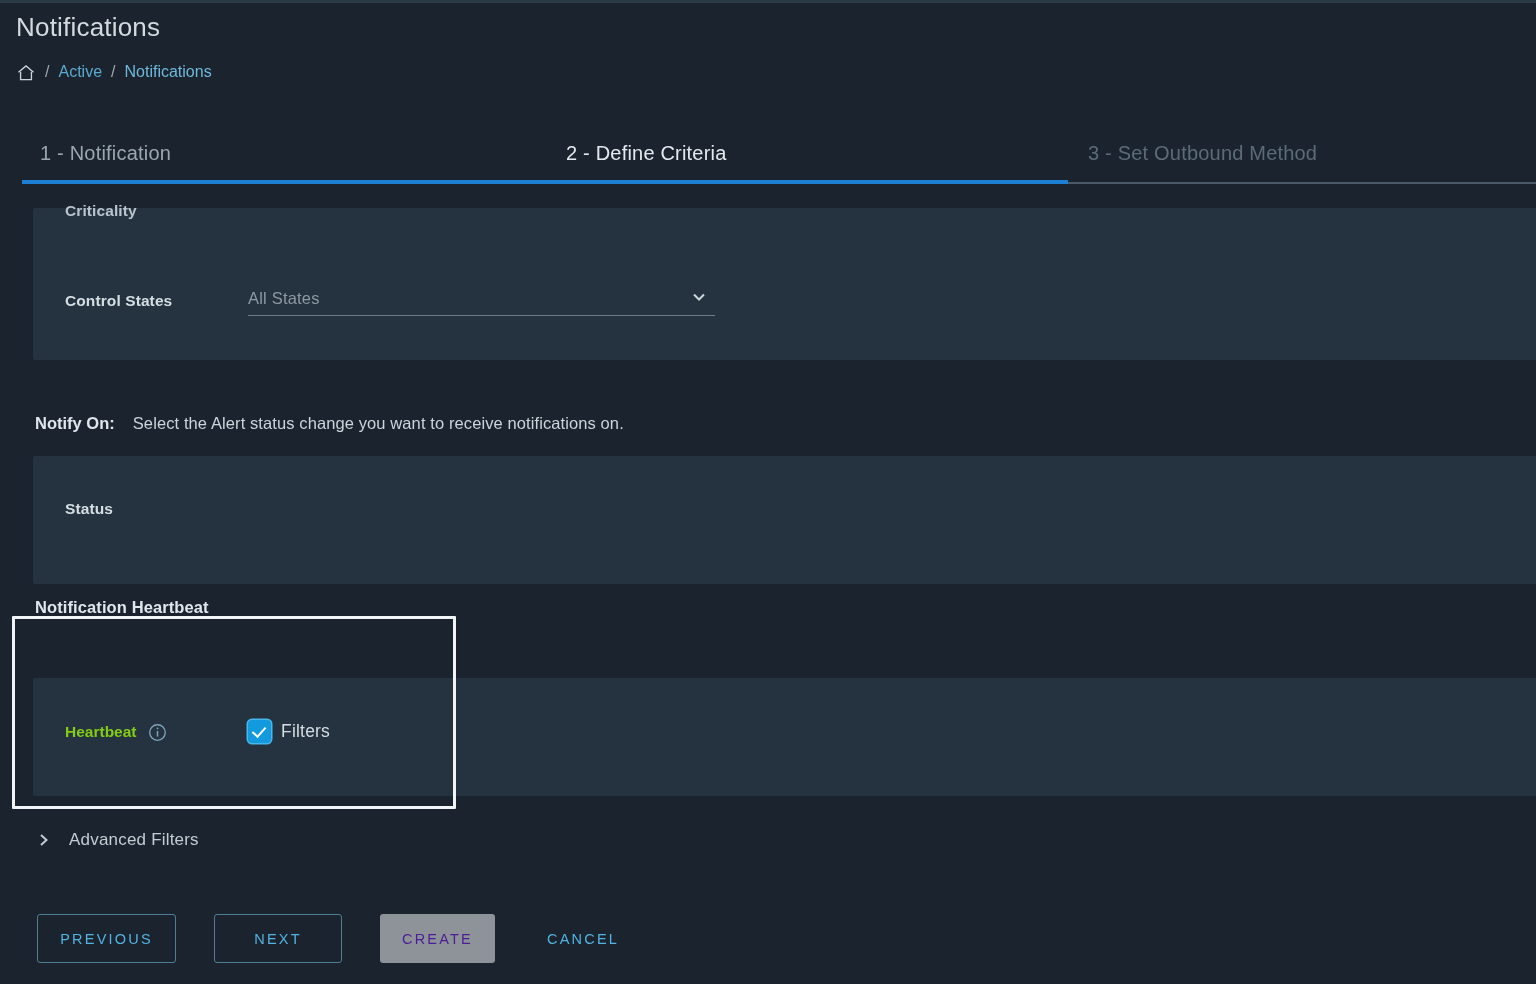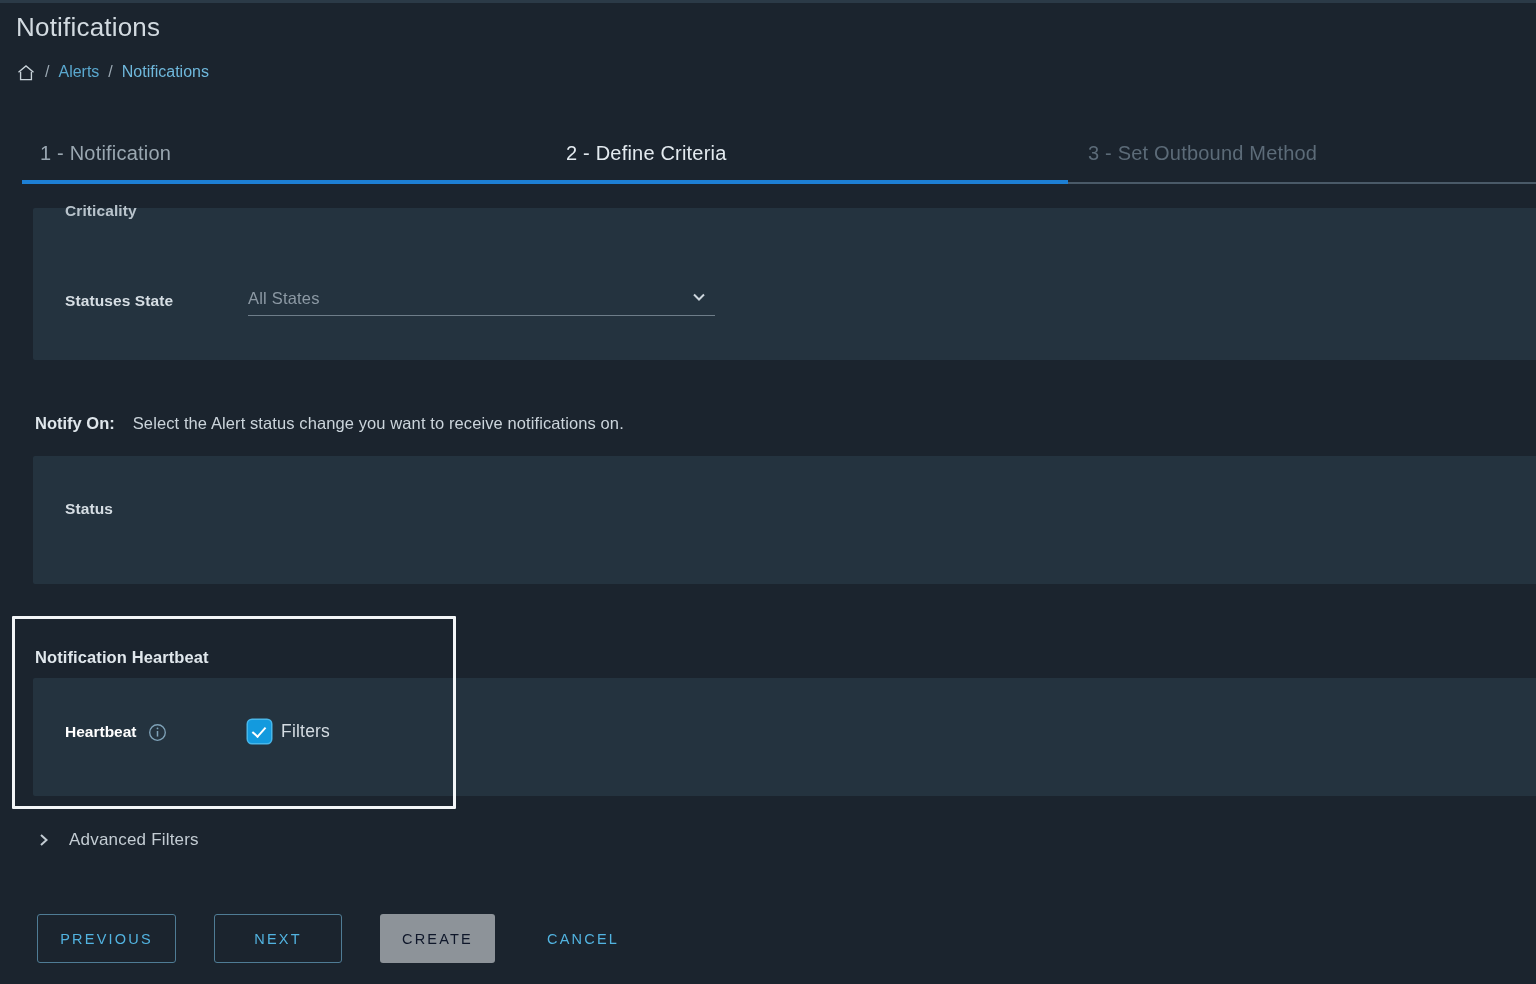--- a/index.html
+++ b/index.html
@@ -174,21 +174,21 @@
   }
   .notify-on .desc {
     font-size: 16.5px;
     color: #cbd4db;
     letter-spacing: 0.1px;
   }
 
   
   .hb-section-title {
     position: absolute;
-    top: 648px;
+    top: 598px;
     left: 35px;
     font-size: 16.5px;
     font-weight: bold;
     color: #e0e7ec;
     letter-spacing: 0.1px;
   }
 
   .panel-heartbeat {
     position: absolute;
     top: 678px;
@@ -204,21 +204,21 @@
     top: 42px;
     left: 0;
     display: flex;
     align-items: center;
   }
   .hb-label {
     width: 215px;
     padding-left: 32px;
     font-size: 15.5px;
     font-weight: bold;
-    color: #ffffff;
+    color: #84cc16;
     display: flex;
     align-items: center;
     gap: 11px;
   }
   .info-icon {
     display: inline-block;
     width: 19px;
     height: 19px;
     position: relative;
     top: 1px;
@@ -315,21 +315,21 @@
     border: 1px solid #4f7c95;
     color: #52b3e0;
   }
   .btn-prev   { width: 139px; margin-right: 20px; }
   .btn-next   { width: 128px; margin-right: 20px; }
   .btn-create {
     width: 115px;
     margin-right: 22px;
     border: none;
     background: #8d9399;
-    color: #0f172a;
+    color: #4c1d95;
     cursor: default;
   }
   .btn-cancel {
     border: none;
     color: #52b3e0;
     padding: 0 12px;
   }
 </style>
 </head>
 <body>
@@ -339,41 +339,41 @@
 <div class="page-title">Notifications</div>
 
 <div class="breadcrumb">
   <span class="home-icon">
     <svg viewBox="0 0 24 24" width="20" height="20" fill="none" stroke="#c9d3da" stroke-width="1.6">
       <path d="M3 11 L12 3.5 L21 11"></path>
       <path d="M5.5 10.5 V20 H18.5 V10.5"></path>
     </svg>
   </span>
   <span class="sep">/</span>
-  <a class="crumb-link">Alerts</a>
+  <a class="crumb-link">Active</a>
   <span class="sep">/</span>
   <span class="crumb-current">Notifications</span>
 </div>
 
 <div class="tabs">
   <div class="tabs-track"></div>
   <div class="tabs-progress"></div>
   <div class="tab done">1 - Notification</div>
   <div class="tab active">2 - Define Criteria</div>
   <div class="tab future">3 - Set Outbound Method</div>
 </div>
 
 <div class="panel panel-top">
 
   <div class="field-row clip-row">
     <div class="field-label">Criticality</div>
   </div>
 
   <div class="field-row" style="top:78px; left:0; right:0;">
-    <div class="field-label">Statuses State</div>
+    <div class="field-label">Control States</div>
     <div class="select">
       <div class="value">All States</div>
       <span class="caret">
         <svg viewBox="0 0 14 14" width="14" height="14" fill="none" stroke="#cdd6dd" stroke-width="2">
           <path d="M2 4.5 L7 9.5 L12 4.5"></path>
         </svg>
       </span>
     </div>
   </div>
 </div>

